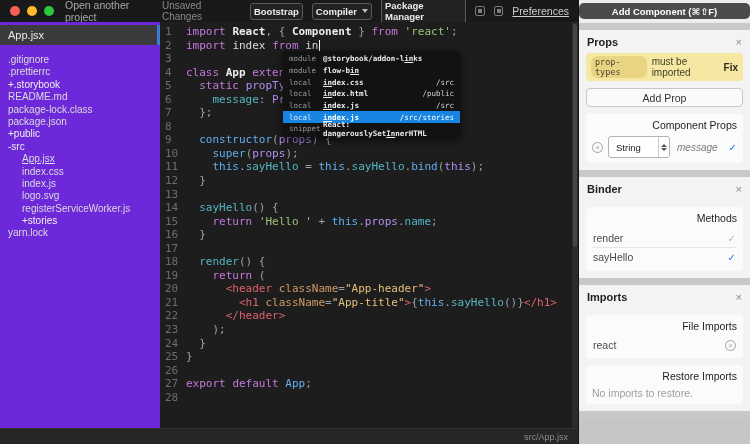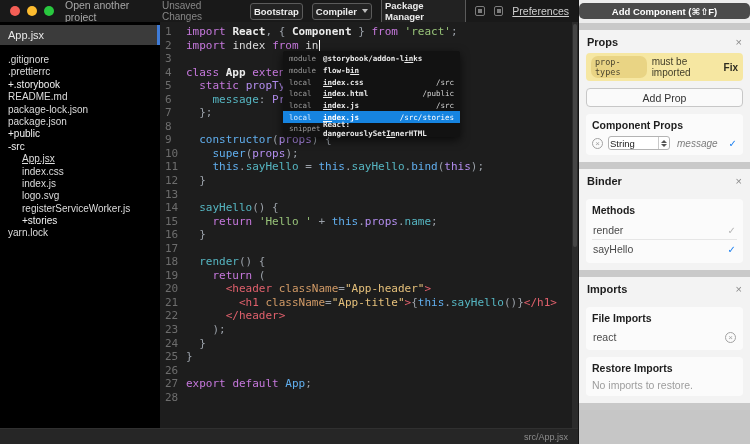--- a/index.html
+++ b/index.html
@@ -21,21 +21,21 @@
   .chev { width:0; height:0; border-left:3.5px solid transparent; border-right:3.5px solid transparent;
     border-top:4px solid #bdbdbd; }
   .sq { width:10px; height:10px; border:1px solid #7c7c7c; border-radius:2px;
     display:flex; align-items:center; justify-content:center; }
   .sq-in { width:4px; height:4px; background:#7c7c7c; }
   .prefs { color:#cfcfcf; font-size:10.5px; text-decoration:underline; }
 
   .workspace { flex:1; display:flex; position:relative; overflow:hidden; }
 
   
-  .sidebar { width:160px; background:#000000; flex:none; overflow:hidden; }
+  .sidebar { width:160px; background:#6d28d9; flex:none; overflow:hidden; }
   .tab { margin-top:3px; height:20px; background:#3b3b3b; color:#e8e8e8; font-size:11px;
     display:flex; align-items:center; padding-left:8px; border-right:3px solid #3e7bd7; }
   .file-tree { margin-top:9px; }
   .file { height:12.4px; line-height:12.5px; font-size:10px; color:#dcdcdc; padding-left:8px;
     white-space:nowrap; overflow:hidden; }
   .file.b { font-weight:normal; color:#f0f0f0; }
   .file.ind { padding-left:22px; }
   .file.u { text-decoration:underline; }
 
   
@@ -79,26 +79,26 @@
     font-weight:bold; font-size:11px; color:#1e1e1e; padding:2px 1px 5px; }
   .close { color:#8a8a8a; font-size:11px; font-weight:normal; line-height:10px; }
   .warn { background:#f6e7a2; border-radius:4px; padding:3px 5px; display:flex; align-items:center;
     font-size:10px; color:#45402a; }
   .chip { background:#e9d484; border-radius:7px; font-family:"DejaVu Sans Mono",monospace;
     font-size:8.5px; padding:1px 4px; margin-right:5px; color:#4d4730; }
   .fix { margin-left:auto; font-weight:bold; color:#2e2c20; font-size:10px; }
   .add-prop { background:#fafafa; border:1px solid #c7c7c7; border-radius:4px; height:19px; margin-top:7px;
     display:flex; align-items:center; justify-content:center; font-size:10.5px; color:#333; }
   .subcard { background:#fbfbfb; border-radius:4px; margin-top:7px; padding:5px 6px; }
-  .sub-title { font-weight:bold; font-size:10.5px; color:#1e1e1e; margin-bottom:5px; }
+  .sub-title { font-weight:normal; font-size:10.5px; color:#1e1e1e; margin-bottom:5px;text-align:right; }
   .prop-row { display:flex; align-items:center; font-size:10px; }
   .rm { flex:none; width:11px; height:11px; border:1px solid #a2a2a2; border-radius:50%;
     color:#a2a2a2; font-size:8px; line-height:9px; text-align:center; }
-  .select { background:#fff; border:1px solid #b3b3b3; border-radius:3px; height:14px;
-    display:flex; align-items:center; font-size:9.5px; color:#222; padding-left:1px; overflow:hidden; }
+  .select { background:#fff; border:1px solid #b3b3b3; border-radius:3px; height:22px;
+    display:flex; align-items:center; font-size:9.5px; color:#222; padding-left:7px; overflow:hidden; }
   .sel-string { width:62px; margin-left:5px; }
   .sel-binding { width:110px; margin-left:auto; }
   .stepper { margin-left:auto; border-left:1px solid #c9c9c9; width:11px; height:100%;
     display:flex; flex-direction:column; align-items:center; justify-content:center; gap:1px; flex:none; }
   .tri-up { width:0; height:0; border-left:3px solid transparent; border-right:3px solid transparent;
     border-bottom:3.5px solid #555; }
   .tri-dn { width:0; height:0; border-left:3px solid transparent; border-right:3px solid transparent;
     border-top:3.5px solid #555; }
   .prop-name { font-style:italic; color:#7c7c7c; margin-left:7px; }
   .check { margin-left:auto; font-size:10px; }
@@ -146,21 +146,21 @@
 
     <div class="workspace">
 
       <div class="sidebar">
         <div class="tab">App.jsx</div>
         <div class="file-tree">
             <div class="file">.gitignore</div>
             <div class="file">.prettierrc</div>
             <div class="file b">+.storybook</div>
             <div class="file">README.md</div>
-            <div class="file">package-lock.json</div>
+            <div class="file">package-lock.class</div>
             <div class="file">package.json</div>
             <div class="file b">+public</div>
             <div class="file b">-src</div>
             <div class="file ind u">App.jsx</div>
             <div class="file ind">index.css</div>
             <div class="file ind">index.js</div>
             <div class="file ind">logo.svg</div>
             <div class="file ind">registerServiceWorker.js</div>
             <div class="file b ind">+stories</div>
             <div class="file">yarn.lock</div>

